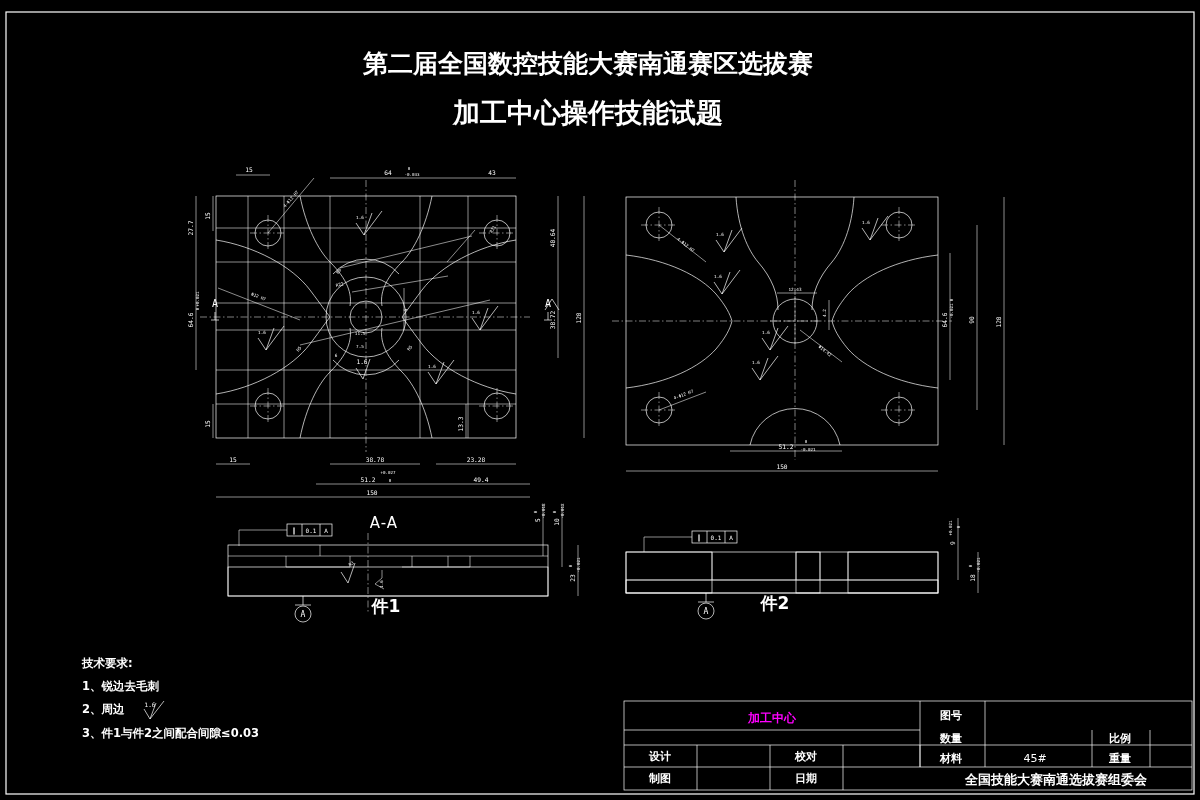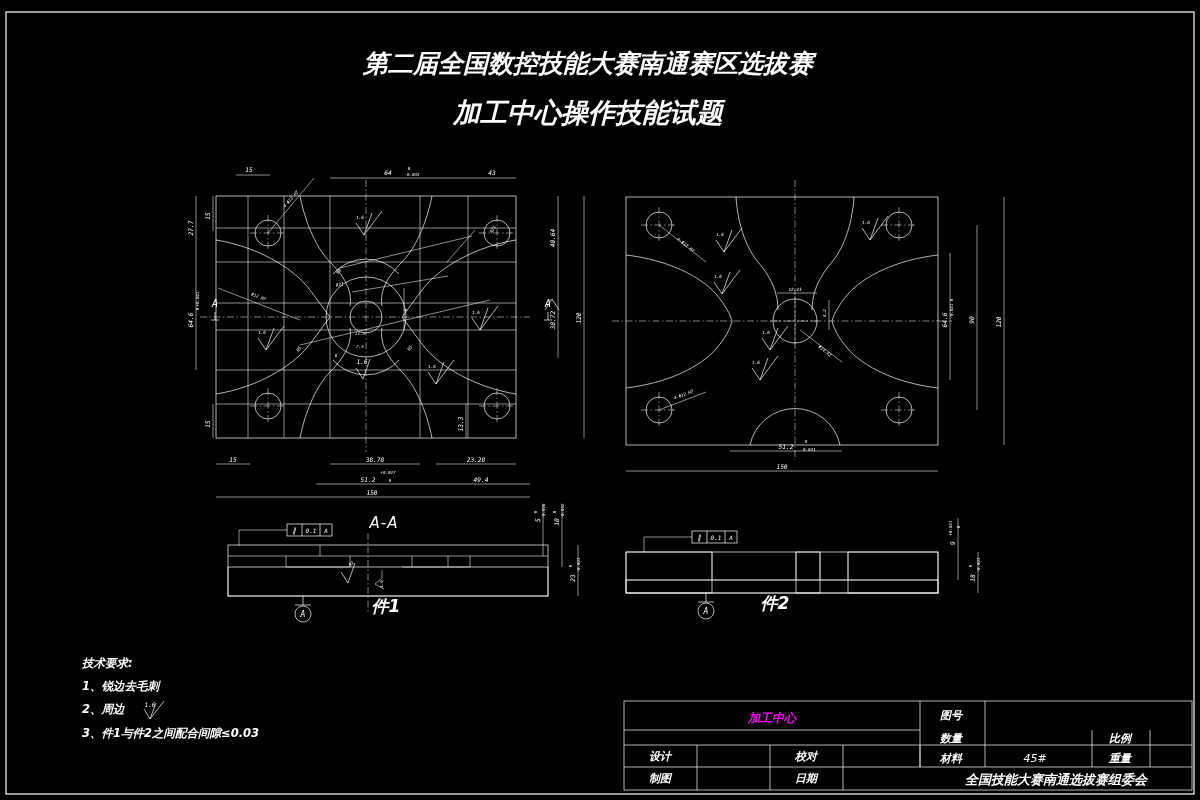--- a/index.html
+++ b/index.html
@@ -1,18 +1,18 @@
 <!DOCTYPE html>
 <html><head>
 <meta charset="utf-8">
 <style>
   html,body{margin:0;padding:0;background:#000;}
   body{width:1200px;height:800px;overflow:hidden;
        font-family:"DejaVu Sans","Liberation Sans",sans-serif;}
-  #stage{position:relative;width:1200px;height:800px;background:#000;font-style:italic;}
+  #stage{position:relative;width:1200px;height:800px;background:#000;}
   svg{position:absolute;left:0;top:0;}
   .ttl{fill:#ffffff;font-family:"DejaVu Sans","Liberation Sans",sans-serif;
        font-weight:bold;text-anchor:middle;}
   .dim{fill:#ffffff;font-family:"DejaVu Sans Mono","Liberation Mono",monospace;
        font-size:6.2px;text-anchor:middle;}
   .dimS{fill:#ffffff;font-family:"DejaVu Sans Mono","Liberation Mono",monospace;
         font-size:4.3px;text-anchor:middle;}
   .tol{fill:#ffffff;font-family:"DejaVu Sans Mono","Liberation Mono",monospace;
        font-size:4.2px;text-anchor:middle;}
   .lbl{fill:#ffffff;font-family:"DejaVu Sans","Liberation Sans",sans-serif;

